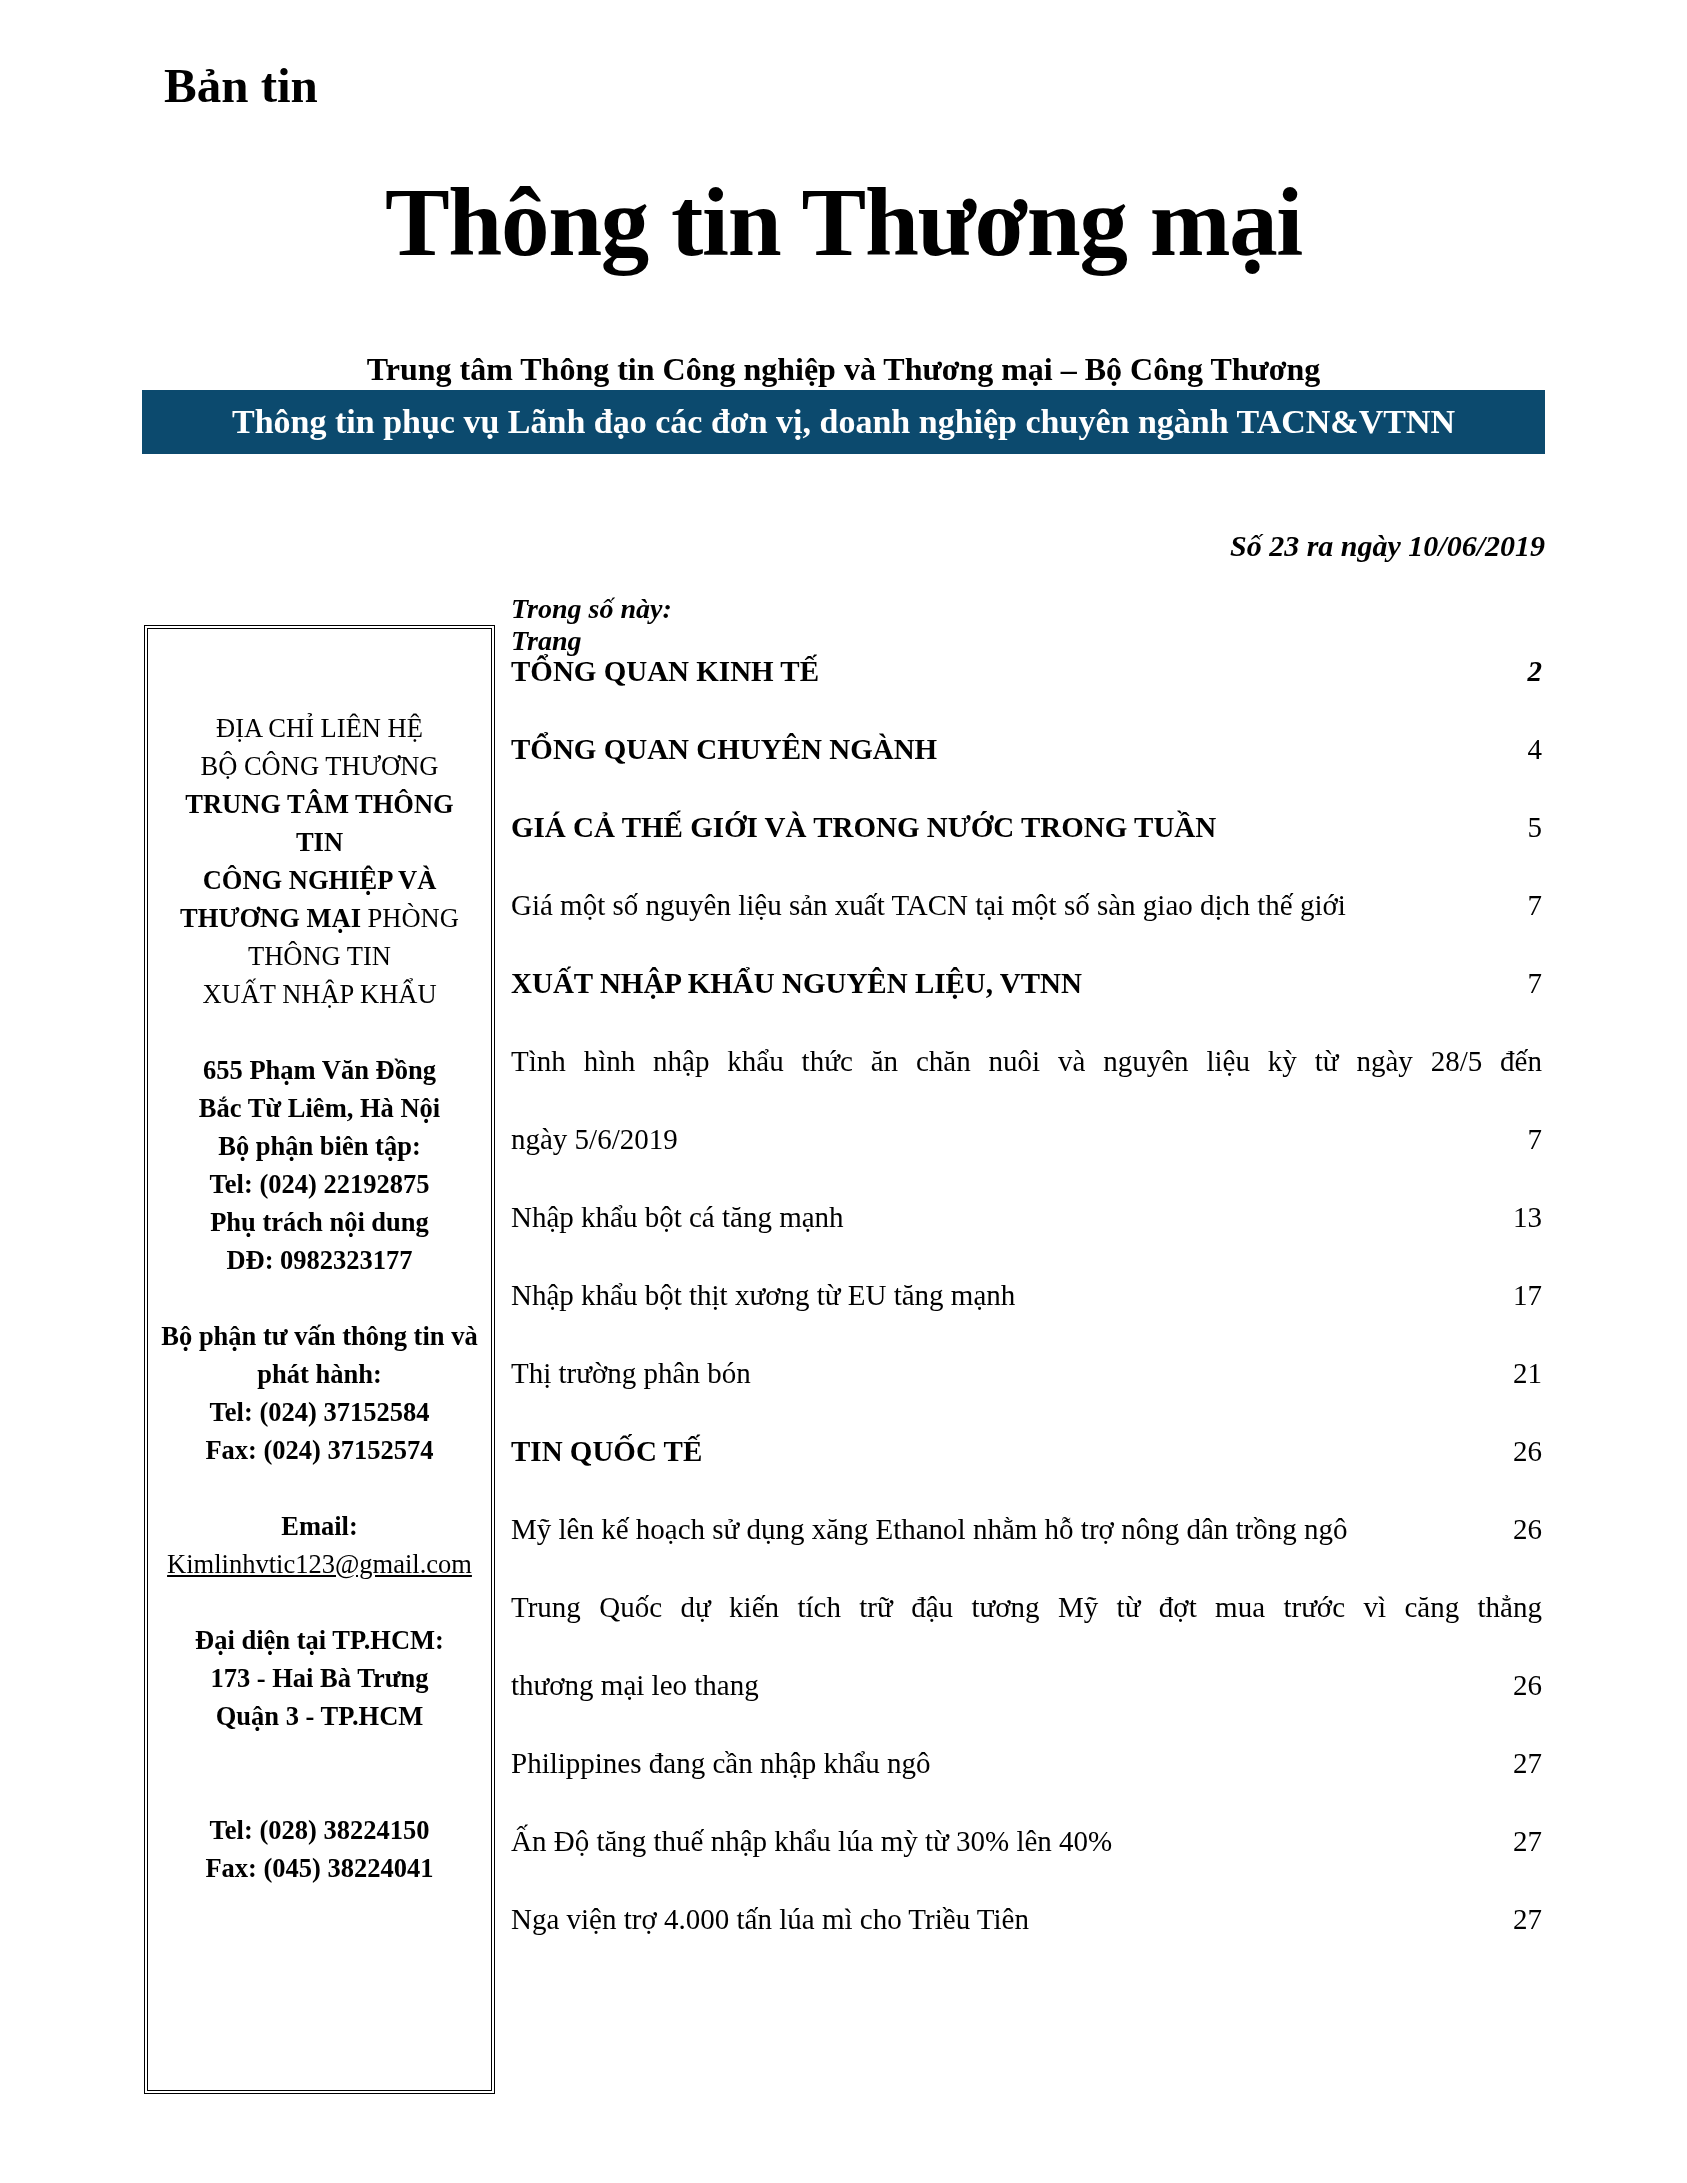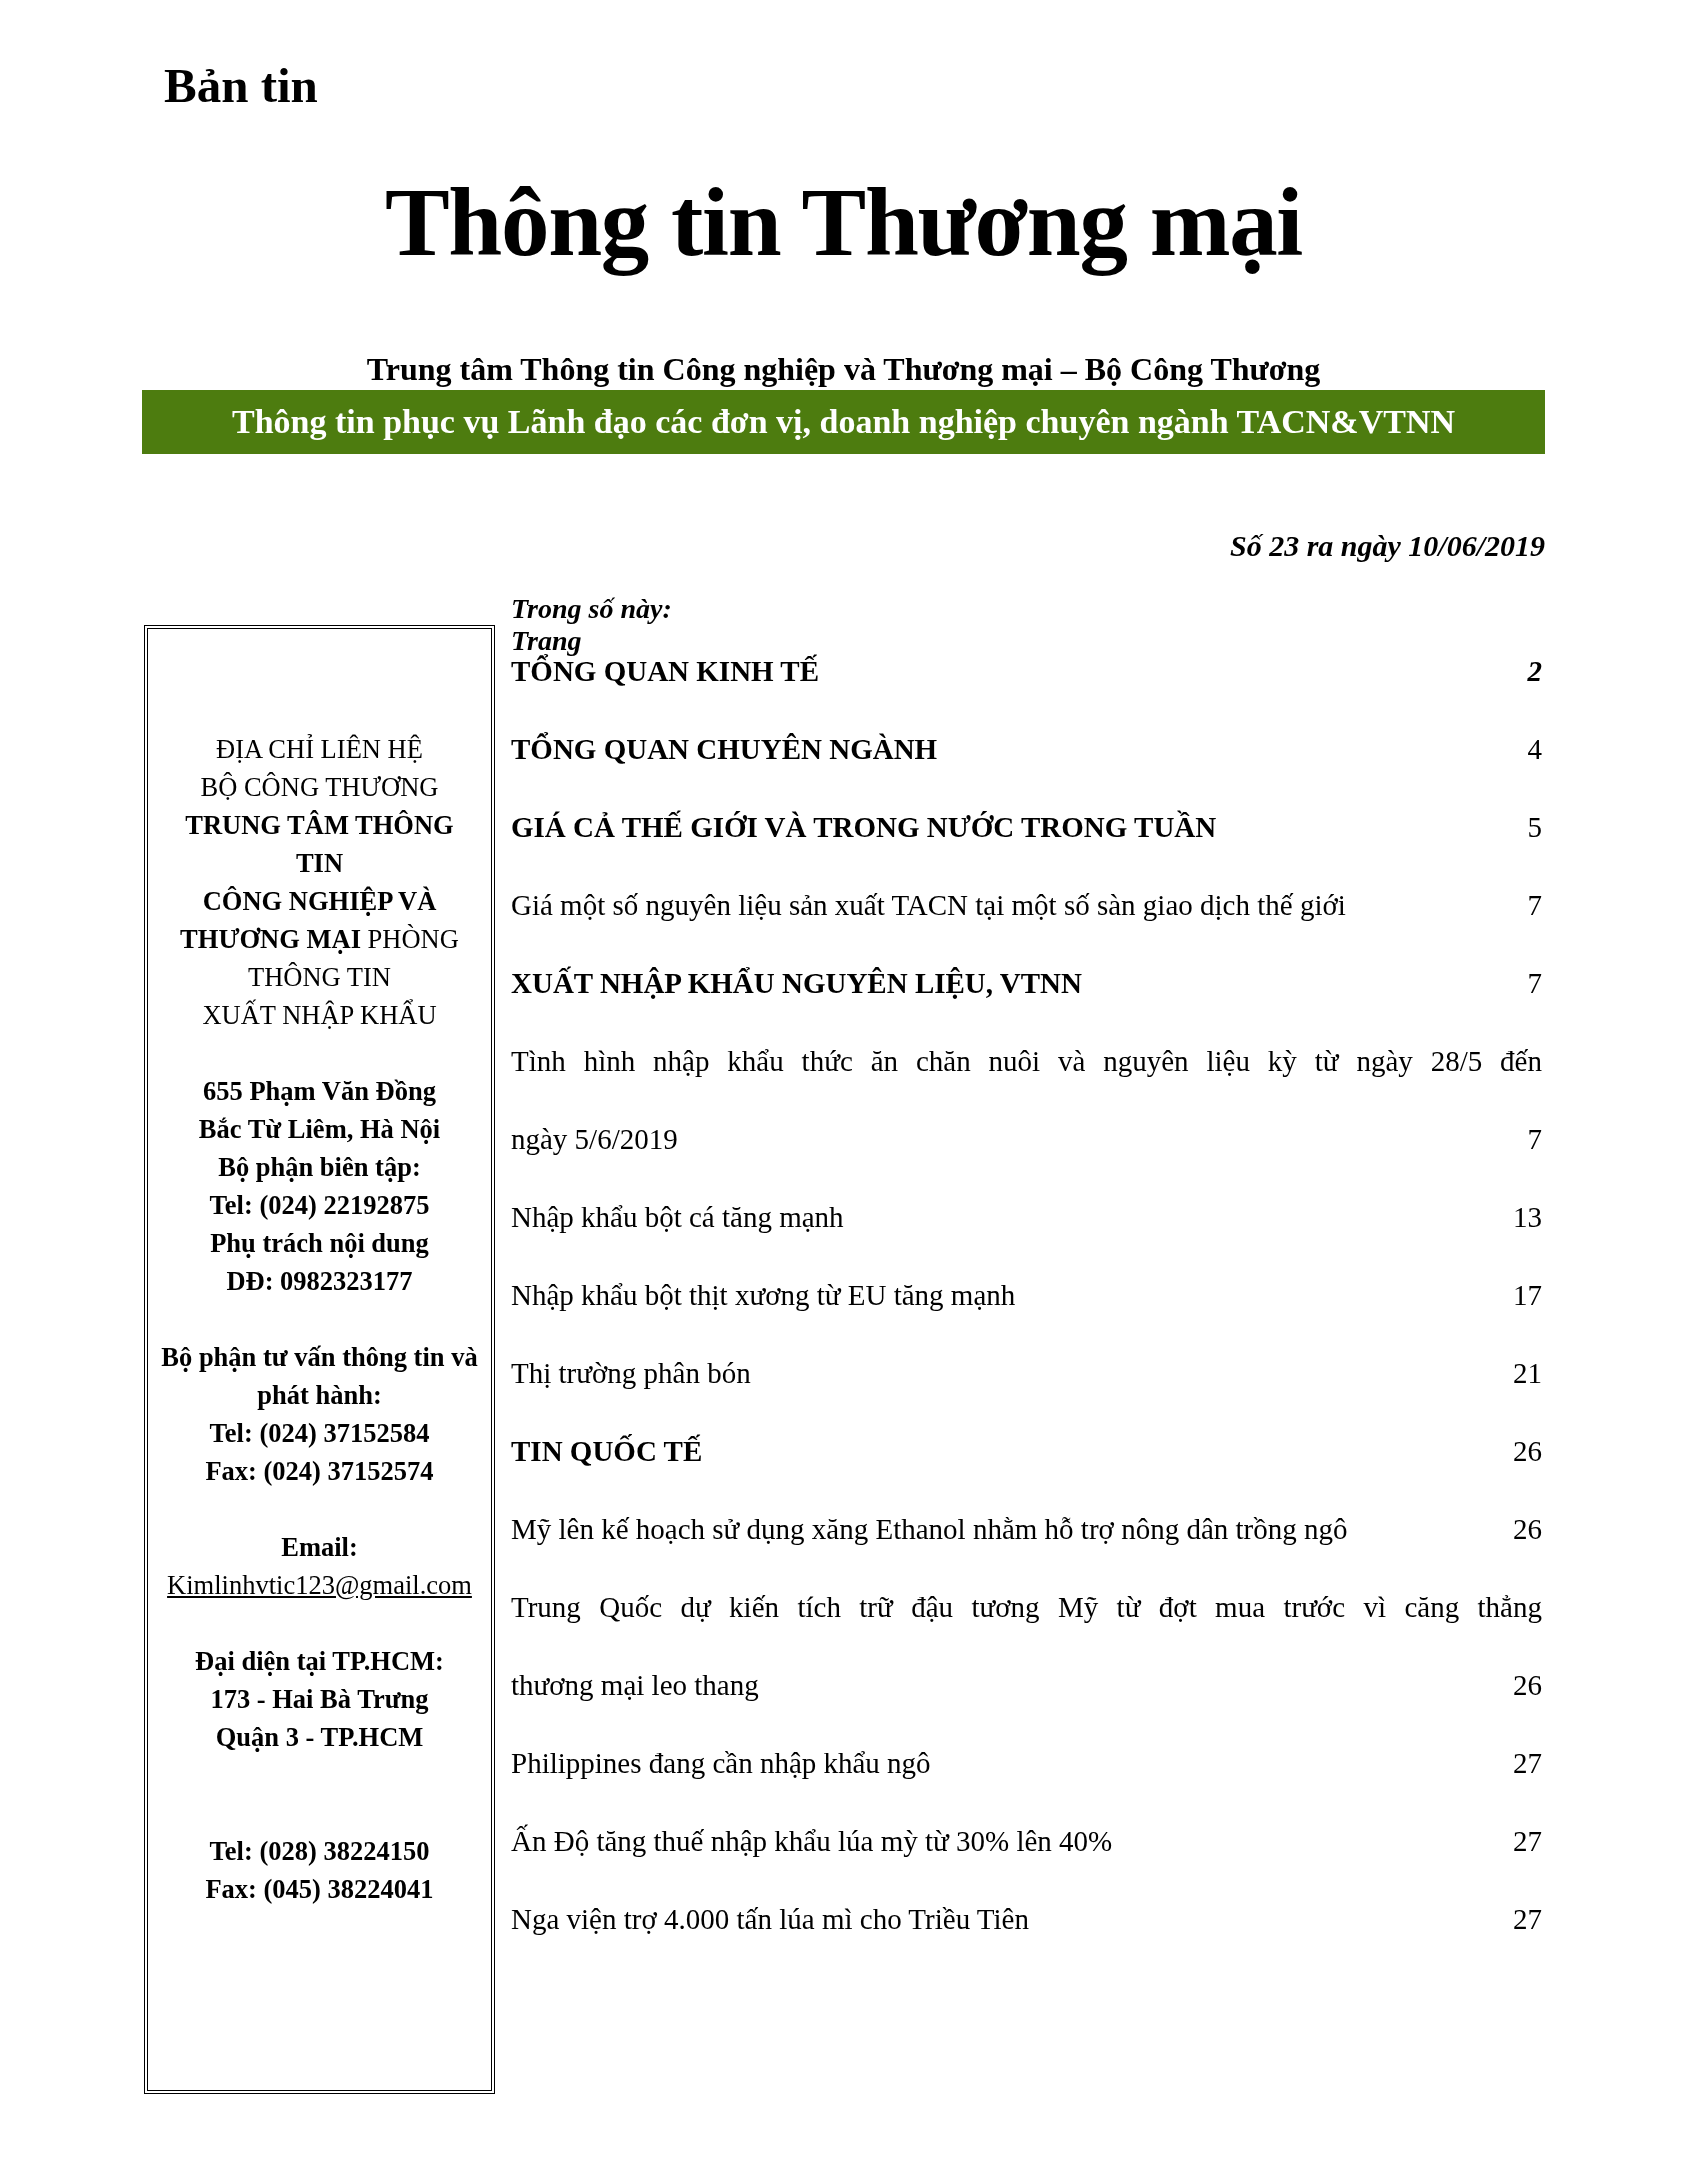--- a/index.html
+++ b/index.html
@@ -31,21 +31,21 @@
     font-size:30px; font-weight:bold; font-style:italic; white-space:nowrap;margin-left:32px;
   }
   .toc-head {
     position:absolute; left:511px; top:593px; width:1031px;
     display:flex; justify-content:space-between;
     font-size:28px; font-weight:bold; font-style:italic;flex-direction:column;
   }
   .sidebar {
     position:absolute; left:144px; top:625px; width:351px; height:1469px;
     border:4px double #000; box-sizing:border-box;
-    text-align:center; padding-top:101px;
+    text-align:center; padding-top:80px;
   }
   .side-line {
     font-size:26.5px; line-height:38px; min-height:38px; white-space:nowrap;
   }
   .side-line .b { font-weight:bold; }
   .side-line.u { text-decoration:underline; }
   .toc {
     position:absolute; left:511px; top:652px; width:1031px;
   }
   .toc-row { position:relative; height:78px; font-size:29px; line-height:38px; }
@@ -61,21 +61,21 @@
 </style>
 </head>
 <body style="background: rgb(255, 255, 255); color: rgb(0, 0, 0);">
 
 <div class="kicker">Bản tin</div>
 
 <div class="doc-title">Thông tin Thương mại</div>
 
 <div class="doc-subtitle">Trung tâm Thông tin Công nghiệp và Thương mại – Bộ Công Thương</div>
 
-<div class="banner" style="background: #4d7c0f; color: rgb(255, 255, 255);">Thông tin phục vụ Lãnh đạo các đơn vị, doanh nghiệp chuyên ngành TACN&amp;VTNN</div>
+<div class="banner" style="background: #0c4a6e; color: rgb(255, 255, 255);">Thông tin phục vụ Lãnh đạo các đơn vị, doanh nghiệp chuyên ngành TACN&amp;VTNN</div>
 
 <div class="issue-line">Số 23 ra ngày 10/06/2019</div>
 
 <div class="toc-head">
   <span>Trong số này:</span>
   <span>Trang</span>
 </div>
 
 <div class="sidebar" id="sidebar">
     <div class="side-line"><span class="">ĐỊA CHỈ LIÊN HỆ</span></div>

